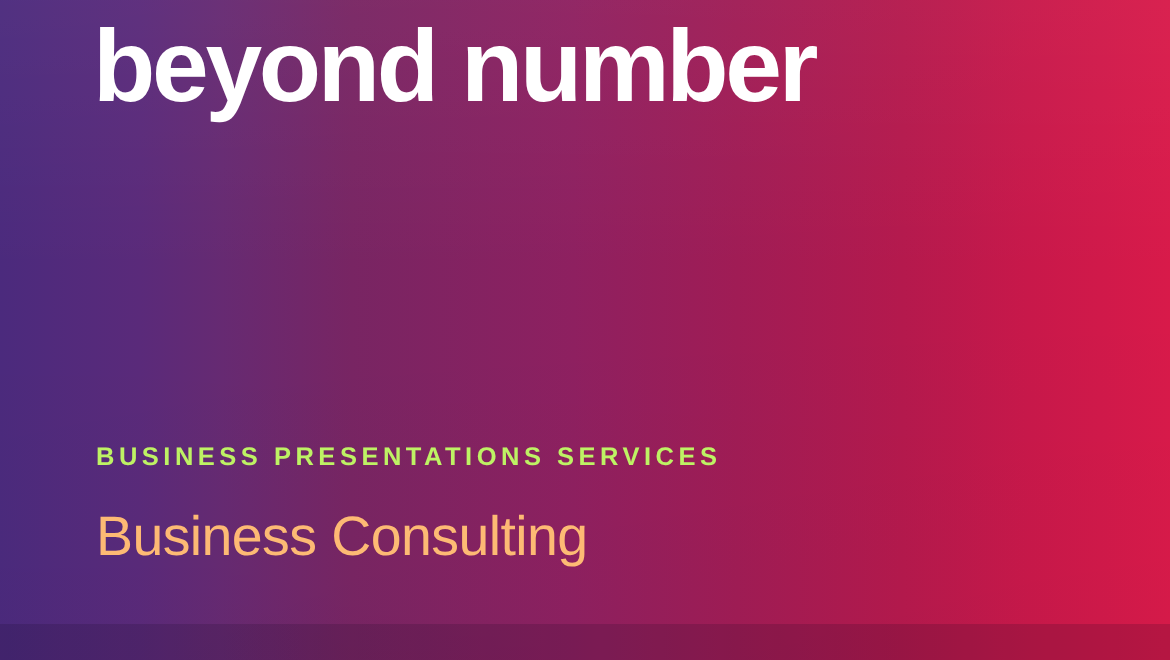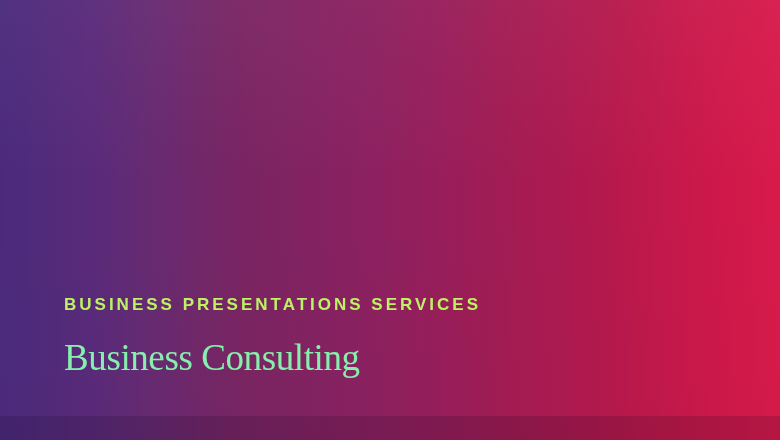--- a/index.html
+++ b/index.html
@@ -86,40 +86,40 @@
     color: #bef264;
     font-size: 17px;
     font-weight: 700;
     letter-spacing: 3.0px;
     line-height: 1;
     margin: 0 0 26px 0;
     white-space: nowrap;
   }
 
   .title {
-    color: #86efac;
+    color: #fdba74;
     font-size: 37px;
     font-weight: 400;
     letter-spacing: -0.4px;
     line-height: 1;
     margin: 0;
     white-space: nowrap;
-    font-family: Liberation Serif, serif;
   }
 </style>
 </head>
 <body>
 
 <div class="slide">
 
   <div class="bg-gradient"></div>
   <div class="bg-sheen"></div>
   <div class="bottom-band"></div>
 
   <div class="headline">
+    <span class="headline-line">beyond number</span>
   </div>
 
   <div class="lower-block">
     <div class="eyebrow">BUSINESS PRESENTATIONS SERVICES</div>
     <div class="title">Business Consulting</div>
   </div>
 
 </div>
 
 </body></html>

